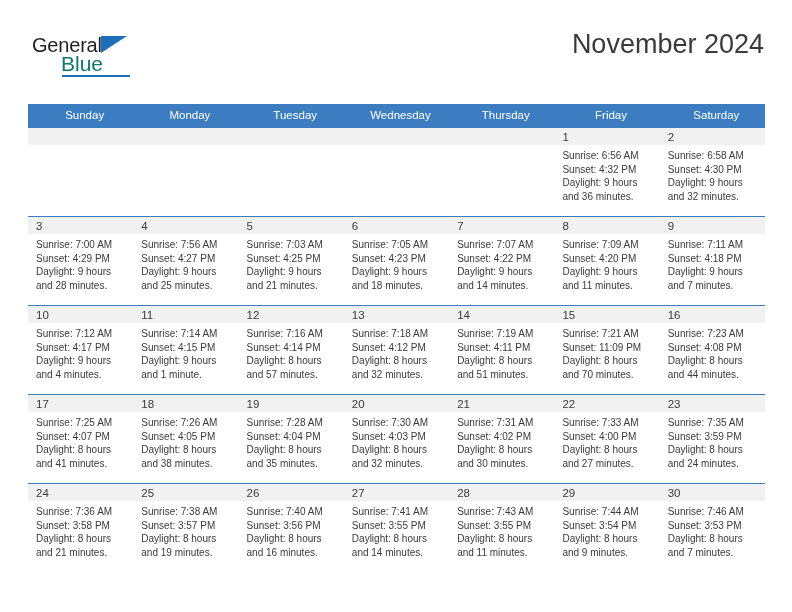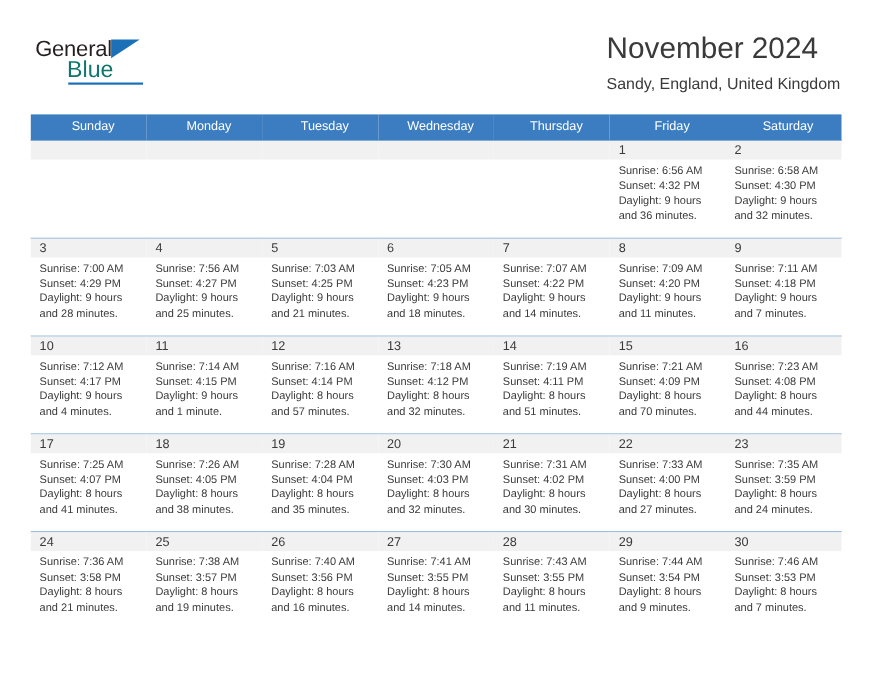--- a/index.html
+++ b/index.html
@@ -67,21 +67,21 @@
     top: 41px;
     width: 68px;
     height: 2px;
     background: #1b70b8;
   }
 
   .title-wrap {
     position: absolute;
     right: 0;
     top: 0;
-    text-align: left;
+    text-align: right;
   }
   .cal-title {
     font-size: 27px;
     color: #3a3a3a;
     line-height: 32px;
     white-space: nowrap;
   }
   .cal-subtitle {
     margin-top: 9px;
     font-size: 14.5px;
@@ -149,21 +149,20 @@
 
     <div class="logo">
       <span class="logo-general">General</span>
       <span class="logo-tri"></span>
       <span class="logo-blue">Blue</span>
       <span class="logo-underline"></span>
     </div>
 
     <div class="title-wrap">
       <div class="cal-title">November 2024</div>
-      <div class="cal-subtitle">Sandy, England, United Kingdom</div>
     </div>
 
   </div>
 
   <table class="calendar">
     <colgroup>
       <col>
         <col>
         <col>
         <col>
@@ -365,21 +364,21 @@
                 <div>Daylight: 8 hours</div>
                 <div>and 51 minutes.</div>
               </div>
             </div>
           </td>
           <td>
             <div class="cell">
               <div class="cell-num">15</div>
               <div class="cell-body">
                 <div>Sunrise: 7:21 AM</div>
-                <div>Sunset: 4:09 PM</div>
+                <div>Sunset: 11:09 PM</div>
                 <div>Daylight: 8 hours</div>
                 <div>and 70 minutes.</div>
               </div>
             </div>
           </td>
           <td>
             <div class="cell">
               <div class="cell-num">16</div>
               <div class="cell-body">
                 <div>Sunrise: 7:23 AM</div>

